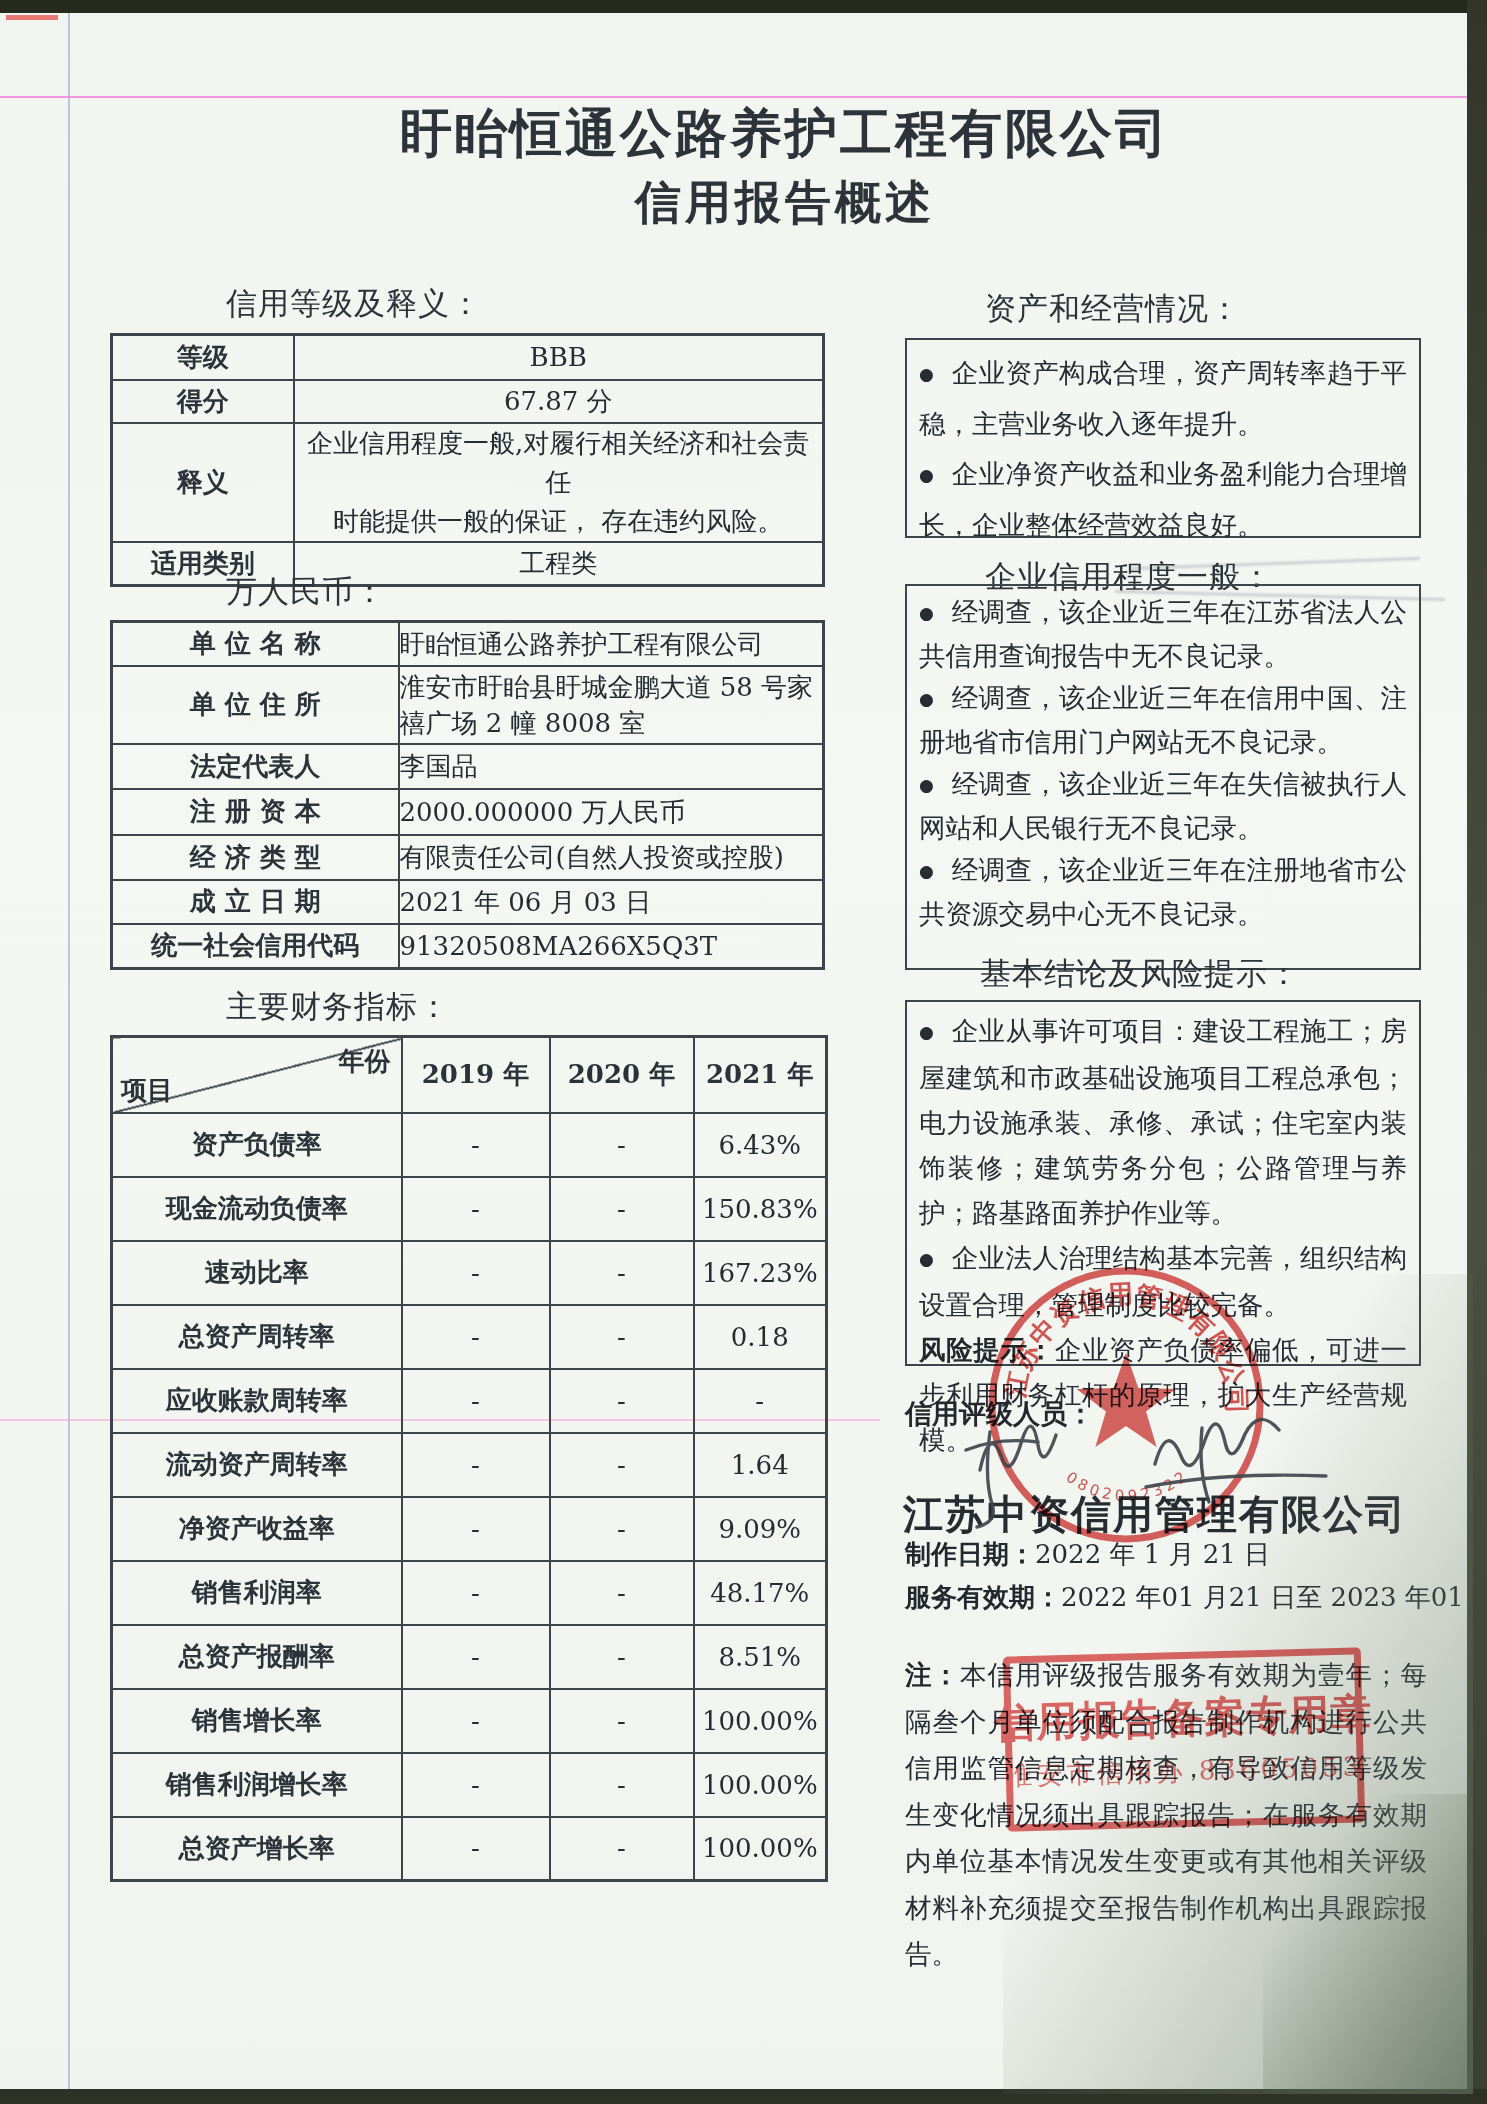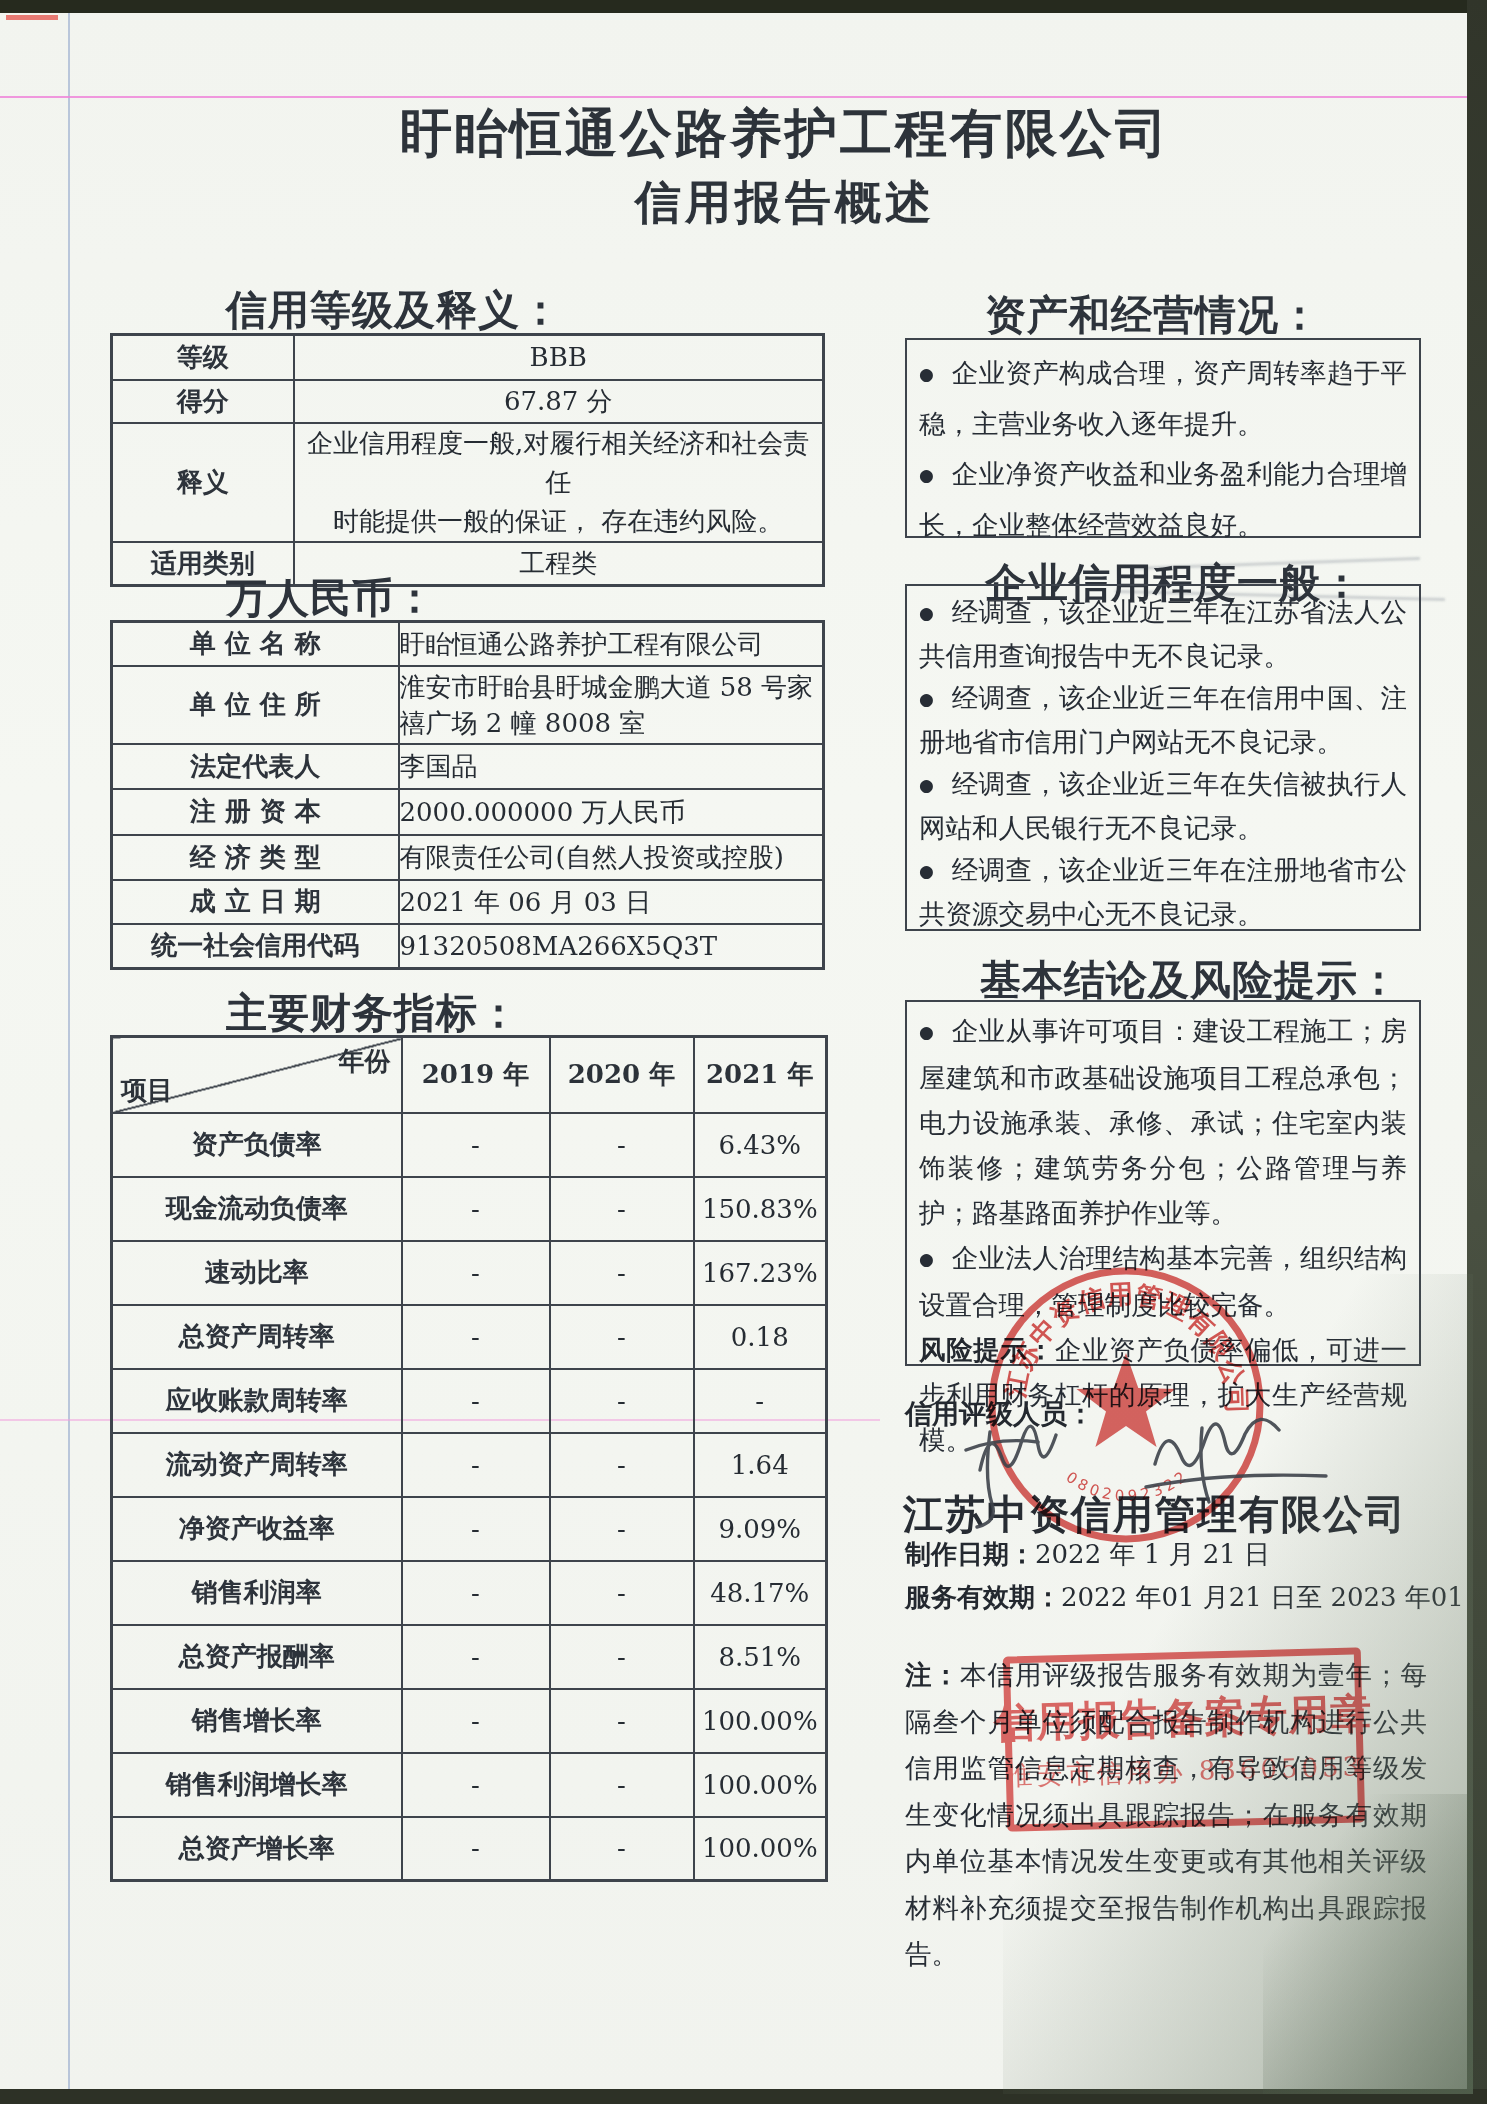--- a/index.html
+++ b/index.html
@@ -14,22 +14,22 @@
   .shadow-corner{right:14px;bottom:10px;width:470px;height:820px;
         background:linear-gradient(to top left,rgba(104,120,99,.58),rgba(104,120,99,.25) 34%,rgba(104,120,99,0) 62%);}
   .shadow-corner2{right:14px;bottom:10px;width:210px;height:300px;
         background:linear-gradient(to top left,rgba(78,94,74,.55),rgba(78,94,74,0) 75%);}
   .fold-line{left:68px;top:13px;width:2px;height:2078px;background:#93a7cb;opacity:.6;}
   .pink-line1{left:0;top:96px;width:1467px;height:2px;background:#ef86d9;opacity:.85;}
   .pink-line2{left:0;top:1419px;width:880px;height:2px;background:#f0a0de;opacity:.55;}
   .pink-dash{left:6px;top:15px;width:52px;height:5px;background:#e35a52;opacity:.8;}
   .pencil{background:rgba(118,128,140,.32);filter:blur(1px);}
   
-  .h{font-family:"DejaVu Sans","Liberation Sans",sans-serif;font-weight:bold;
-     font-size:41px;color:#2d333b;letter-spacing:1px;white-space:nowrap;}
+  .h{font-family:"DejaVu Sans","Liberation Sans",sans-serif;font-weight:normal;
+     font-size:31px;color:#2d333b;letter-spacing:1px;white-space:nowrap;}
   
   .title-wrap{left:110px;top:96px;width:1350px;text-align:center;
      font-family:"DejaVu Serif","Liberation Serif",serif;font-weight:bold;color:#2d333a;}
   .title1{font-size:52px;letter-spacing:3px;line-height:74px;}
   .title2{font-size:46px;letter-spacing:4px;line-height:64px;}
   
   table.tbl{border-collapse:collapse;table-layout:fixed;position:absolute;background:transparent;}
   table.tbl td{border:2px solid #3e444c;padding:0;vertical-align:middle;font-size:26px;overflow:hidden;}
   table.tbl{border:3px solid #3e444c;}
   td.lab{font-family:"DejaVu Sans","Liberation Sans",sans-serif;font-weight:bold;text-align:center;color:#2d333b;margin-top:45px;}
@@ -241,21 +241,21 @@
   </tbody>
     </table>
 
   <div class="abs h" style="left:985px;top:288px;">资产和经营情况：</div>
   <div class="box" style="top:338px;height:200px;line-height:50px;">
     <div class="para">企业资产构成合理，资产周转率趋于平稳，主营业务收入逐年提升。</div>
     <div class="para">企业净资产收益和业务盈利能力合理增长，企业整体经营效益良好。</div>
   </div>
 
   <div class="abs h" style="left:985px;top:556px;">企业信用程度一般：</div>
-  <div class="box" style="top:584px;height:347px;line-height:42.5px;padding-top:5px;">
+  <div class="box" style="top:584px;height:386px;line-height:42.5px;padding-top:5px;">
     <div class="para">经调查，该企业近三年在江苏省法人公共信用查询报告中无不良记录。</div>
     <div class="para">经调查，该企业近三年在信用中国、注册地省市信用门户网站无不良记录。</div>
     <div class="para">经调查，该企业近三年在失信被执行人网站和人民银行无不良记录。</div>
     <div class="para">经调查，该企业近三年在注册地省市公共资源交易中心无不良记录。</div>
   </div>
 
   <div class="abs h" style="left:980px;top:953px;">基本结论及风险提示：</div>
   <div class="box" style="top:1000px;height:366px;line-height:45px;padding-top:6px;">
     <div class="para">企业从事许可项目：建设工程施工；房屋建筑和市政基础设施项目工程总承包；电力设施承装、承修、承试；住宅室内装饰装修；建筑劳务分包；公路管理与养护；路基路面养护作业等。</div>
     <div class="para">企业法人治理结构基本完善，组织结构设置合理，管理制度比较完备。</div>

